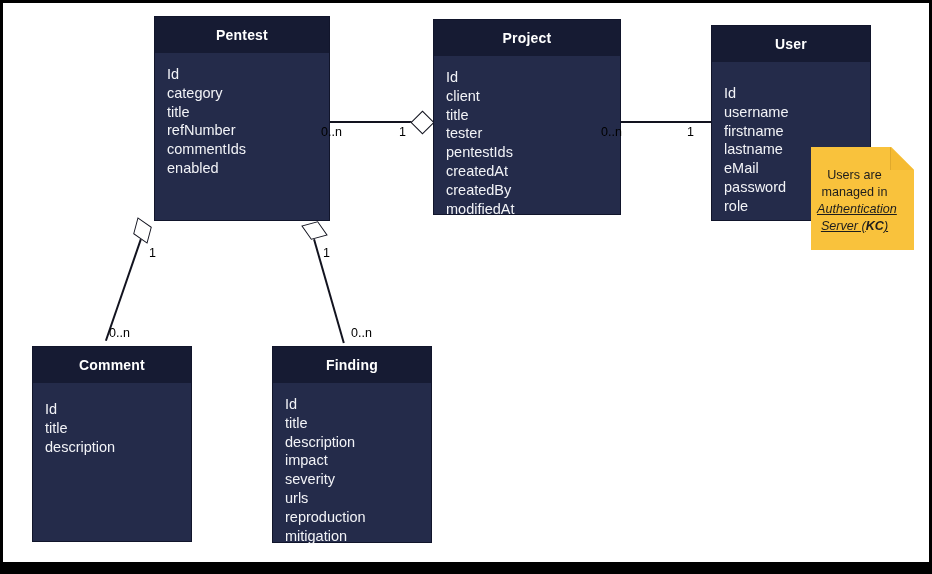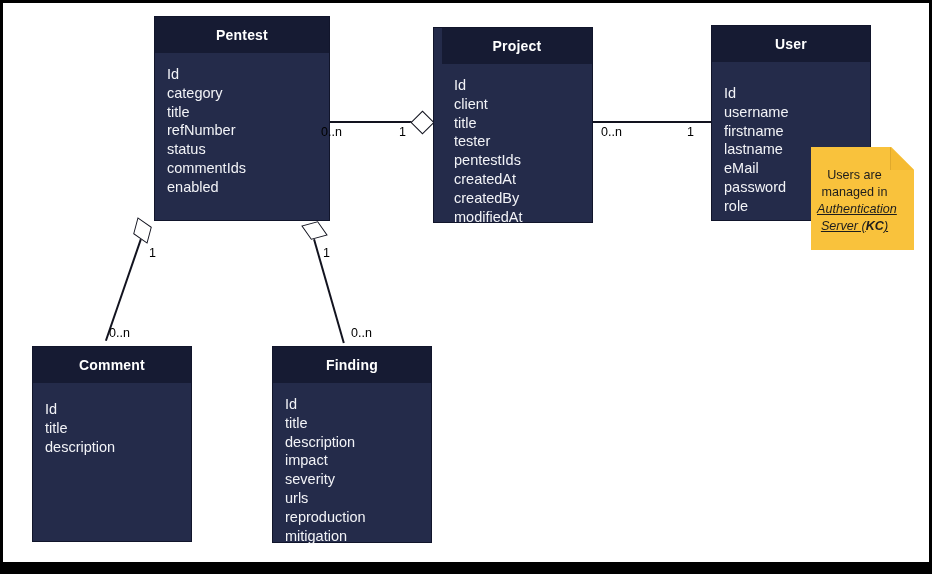--- a/index.html
+++ b/index.html
@@ -141,27 +141,26 @@
   <div class="mult" style="left:320px; top:243px;">1</div>
   <div class="mult" style="left:348px; top:323px;">0..n</div>
 
   <div class="uml-class" style="left:151px; top:13px; width:176px; height:205px;">
     <div class="uml-header">Pentest</div>
     <div class="uml-body">
       <div class="attr">Id</div>
       <div class="attr">category</div>
       <div class="attr">title</div>
       <div class="attr">refNumber</div>
-      <div class="attr">status</div>
       <div class="attr">commentIds</div>
       <div class="attr">enabled</div>
     </div>
   </div>
 
-  <div class="uml-class" style="left:430px; top:24px; width:160px; height:196px;padding-left:8px;">
+  <div class="uml-class" style="left:430px; top:16px; width:188px; height:196px;">
     <div class="uml-header">Project</div>
     <div class="uml-body">
       <div class="attr">Id</div>
       <div class="attr">client</div>
       <div class="attr">title</div>
       <div class="attr">tester</div>
       <div class="attr">pentestIds</div>
       <div class="attr">createdAt</div>
       <div class="attr">createdBy</div>
       <div class="attr">modifiedAt</div>

